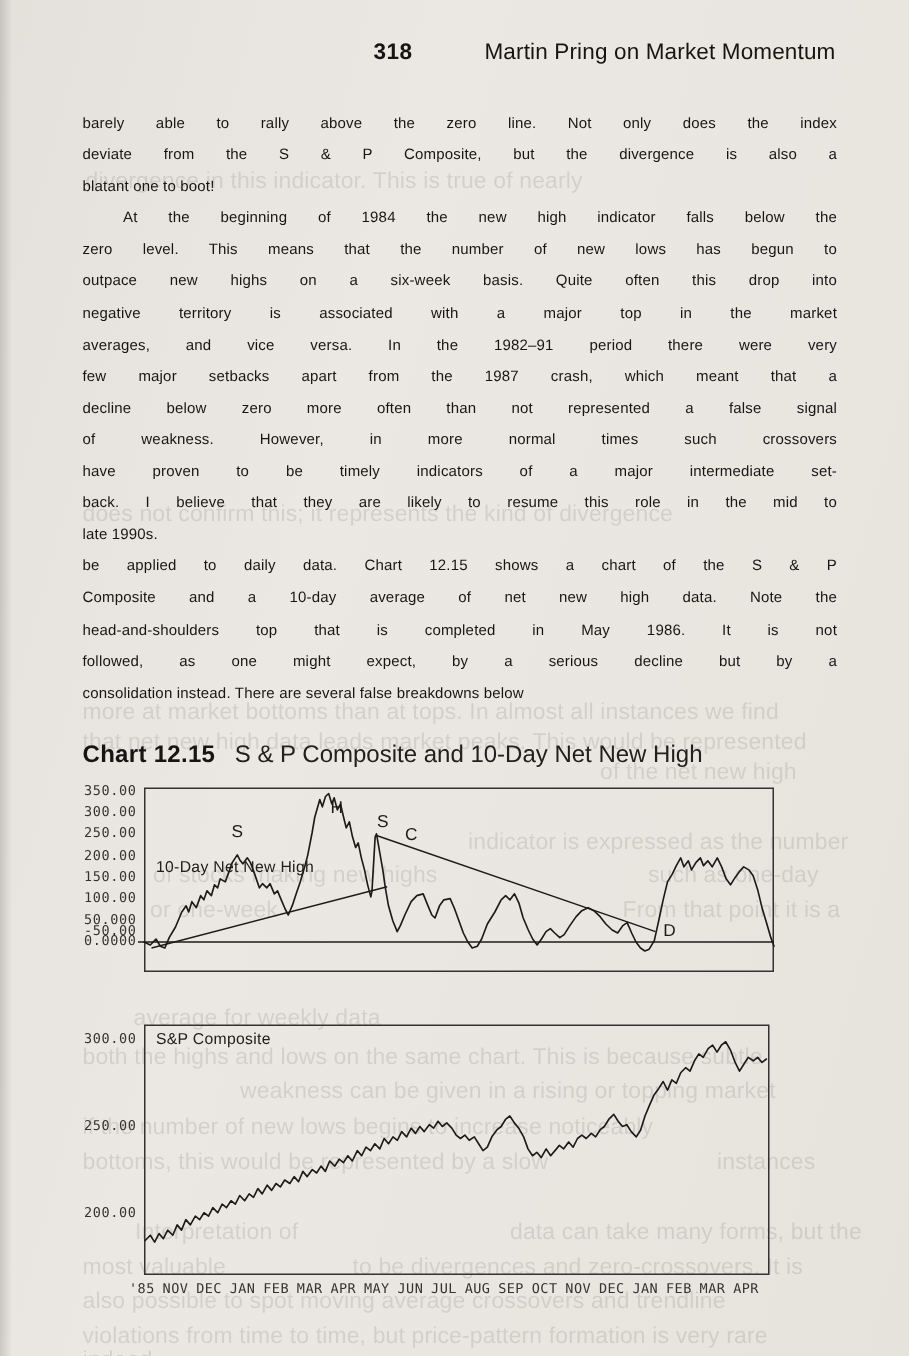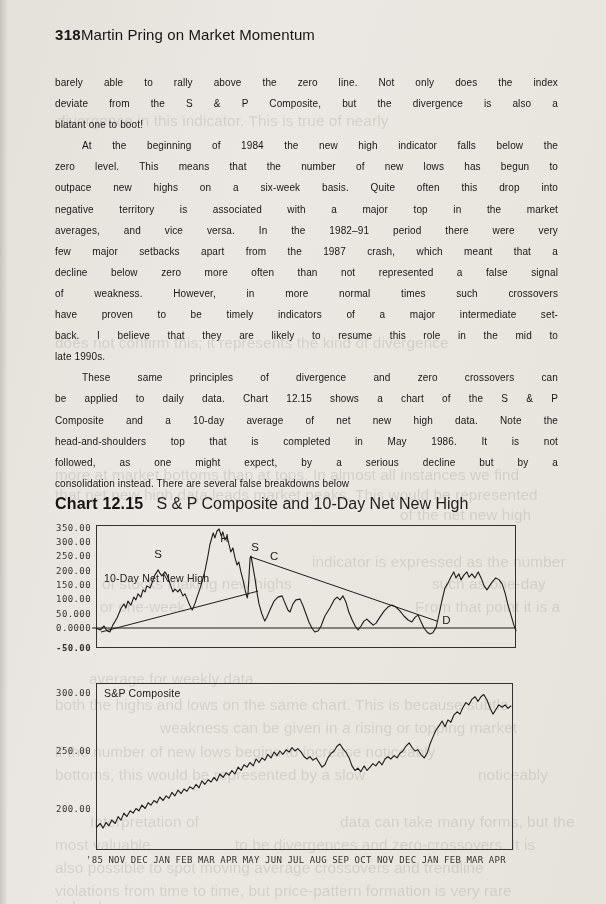--- a/index.html
+++ b/index.html
@@ -3,21 +3,21 @@
 <meta charset="utf-8">
 <title>Book page</title>
 <style>
   html,body{margin:0;padding:0;background:#dad7d1;}
   #page{position:relative;width:606px;height:904px;overflow:hidden;
     background:linear-gradient(105deg,#e4e1db 0%,#ebe8e3 35%,#e9e6e0 70%,#e6e3dd 100%);
     font-family:"Liberation Sans",sans-serif;color:#161514;}
   #page::before{content:"";position:absolute;left:0;top:0;width:8px;height:100%;
     background:linear-gradient(90deg,rgba(90,88,84,.22),rgba(90,88,84,0));pointer-events:none;}
   
-  .pagehead{position:absolute;top:26px;left:55px;right:49px;display:flex;justify-content:flex-start;font-size:15px;}
+  .pagehead{position:absolute;top:26px;left:55px;right:49px;display:flex;justify-content:flex-end;font-size:15px;gap:48px;}
   .pagenum{font-weight:700;letter-spacing:.3px;}
   .runhead{font-weight:400;letter-spacing:.1px;}
   
   #body-text{position:absolute;left:55px;top:72px;width:503px;
     font-size:10px;line-height:21.1px;letter-spacing:.12px;color:#171615;}
   .bl{text-align:justify;text-align-last:justify;}
   .bl.last{text-align-last:left;}
   .bl.indent{text-indent:27px;}
   
   #caption{position:absolute;left:55px;top:495px;font-size:16px;}
@@ -56,21 +56,21 @@
       <div class="ghost" style="left: 312px; top: 553px;">indicator is expressed as the number</div>
       <div class="ghost" style="left: 102px; top: 575px; text-align: center;">of stocks making new highs</div>
       <div class="ghost" style="left: 432px; top: 575px;">such as one-day</div>
       <div class="ghost" style="left: 100px; top: 598px;">or one-week</div>
       <div class="ghost" style="left: 415px; top: 598px;">From that point it is a</div>
       <div class="ghost" style="left: 89px; top: 670px;">average for weekly data</div>
       <div class="ghost" style="left: 55px; top: 696px;">both the highs and lows on the same chart. This is because subtle</div>
       <div class="ghost" style="left: 160px; top: 719px;">weakness can be given in a rising or topping market</div>
       <div class="ghost" style="left: 55px; top: 743px;">if the number of new lows begins to increase noticeably</div>
       <div class="ghost" style="left: 55px; top: 766px;">bottoms, this would be represented by a slow</div>
-      <div class="ghost" style="left: 478px; top: 766px;">noticeably</div>
+      <div class="ghost" style="left: 478px; top: 766px;">instances</div>
       <div class="ghost" style="left: 90px; top: 813px;">Interpretation of</div>
       <div class="ghost" style="left: 340px; top: 813px;">data can take many forms, but the</div>
       <div class="ghost" style="left: 55px; top: 836px;">most valuable</div>
       <div class="ghost" style="left: 235px; top: 836px;">to be divergences and zero-crossovers. It is</div>
       <div class="ghost" style="left: 55px; top: 859px;">also possible to spot moving average crossovers and trendline</div>
       <div class="ghost" style="left: 55px; top: 882px;">violations from time to time, but price-pattern formation is very rare</div>
       <div class="ghost" style="left: 55px; top: 898px;">indeed</div>
     </div>
 
   <div class="pagehead">
@@ -86,21 +86,20 @@
       <div class="bl">zero level. This means that the number of new lows has begun to</div>
       <div class="bl">outpace new highs on a six-week basis. Quite often this drop into</div>
       <div class="bl">negative territory is associated with a major top in the market</div>
       <div class="bl">averages, and vice versa. In the 1982–91 period there were very</div>
       <div class="bl">few major setbacks apart from the 1987 crash, which meant that a</div>
       <div class="bl">decline below zero more often than not represented a false signal</div>
       <div class="bl">of weakness. However, in more normal times such crossovers</div>
       <div class="bl">have proven to be timely indicators of a major intermediate set-</div>
       <div class="bl">back. I believe that they are likely to resume this role in the mid to</div>
       <div class="bl last">late 1990s.</div>
-      <div class="bl indent">These same principles of divergence and zero crossovers can</div>
       <div class="bl">be applied to daily data. Chart 12.15 shows a chart of the S &amp; P</div>
       <div class="bl">Composite and a 10-day average of net new high data. Note the</div>
       <div class="bl">head-and-shoulders top that is completed in May 1986. It is not</div>
       <div class="bl">followed, as one might expect, by a serious decline but by a</div>
       <div class="bl last">consolidation instead. There are several false breakdowns below</div>
     </div>
 
   <div id="caption">
     <span class="cap-label">Chart 12.15</span><span class="cap-title">S &amp; P Composite and 10-Day Net New High</span>
   </div>
@@ -149,17 +148,17 @@
       </div>
   </div>
 <div class="ytick" style="top: 522.86px;">350.00</div>
     <div class="ytick" style="top: 537.163px;">300.00</div>
     <div class="ytick" style="top: 551.465px;">250.00</div>
     <div class="ytick" style="top: 565.767px;">200.00</div>
     <div class="ytick" style="top: 580.07px;">150.00</div>
     <div class="ytick" style="top: 594.372px;">100.00</div>
     <div class="ytick" style="top: 608.674px;">50.000</div>
     <div class="ytick" style="top: 622.977px;">0.0000</div>
-    <div class="ytick" style="top: 643px; font-weight: bold;">-50.00</div>
+    <div class="ytick" style="top: 616px;">-50.00</div>
     <div class="ytick" style="top: 688.366px;">300.00</div>
     <div class="ytick" style="top: 745.952px;">250.00</div>
     <div class="ytick" style="top: 803.538px;">200.00</div>
   </div>
 
 </body></html>

